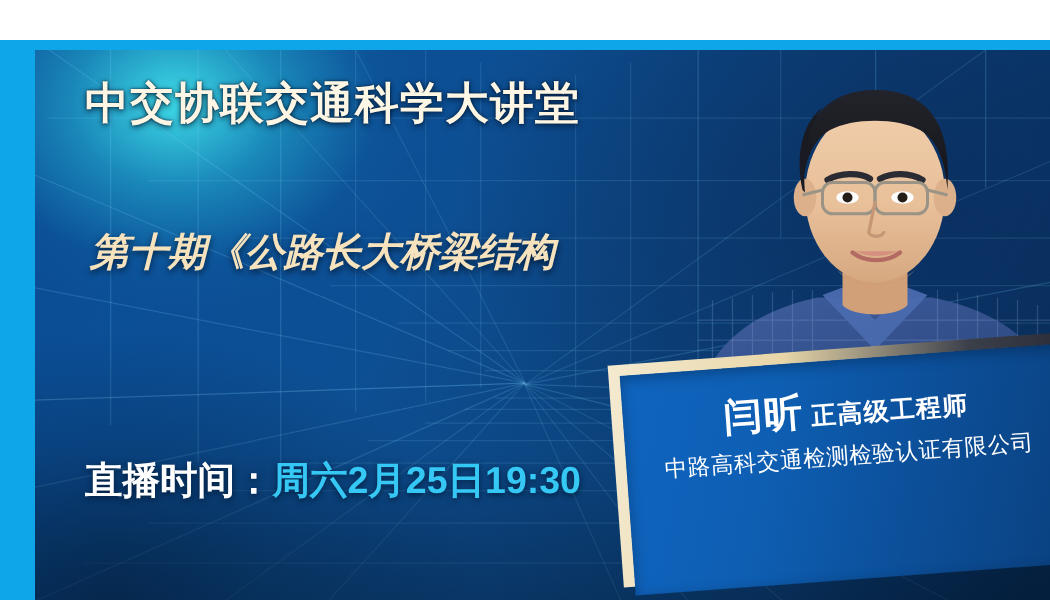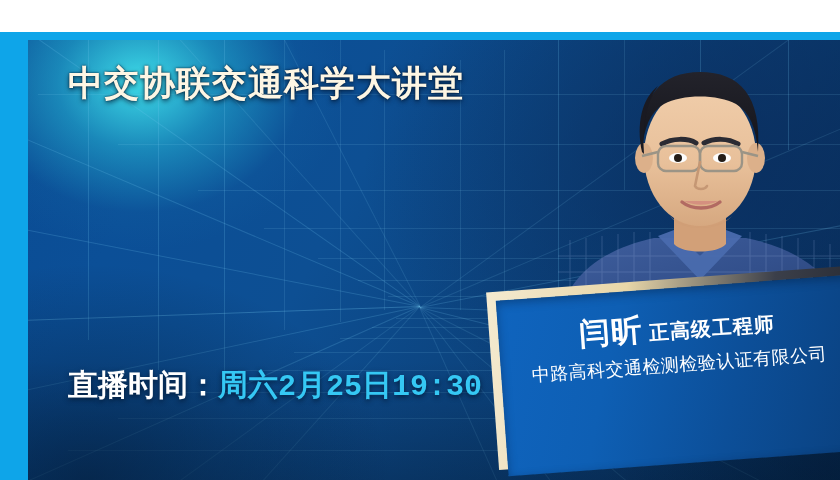--- a/index.html
+++ b/index.html
@@ -72,21 +72,21 @@
   #subtitle .l2{padding-left:2px;display:block;}
 
   
   #livetime{
     position:absolute; left:40px; top:330px;
     font-size:30px; font-weight:bold; line-height:1;
     white-space:nowrap;
     text-shadow:0 2px 5px rgba(2,20,44,.8);
   }
   #livetime .lbl{color:#ffffff;text-align:center;}
-  #livetime .val{color:#35c8f4;font-family:Liberation Mono, monospace;}
+  #livetime .val{color:#35c8f4;}
 
   
   #card-group{
     position:absolute;
     left:472px; top:252px;
     width:380px; height:190px;
     transform:rotate(-4.2deg);
     transform-origin:0 100%;
   }
   #card-gold{
@@ -254,20 +254,21 @@
           <path d="M134 161 C144 166 158 166 168 161" fill="#d2867c" opacity="0.75"></path>
 
           <path d="M120 176 C134 190 168 190 182 176 C170 192 130 192 120 176 Z" fill="#cf9d76" opacity="0.5"></path>
         </g>
       </svg>
     </div>
 
     <div id="headline">中交协联交通科学大讲堂</div>
 
     <div id="subtitle">
+      <span class="l1">第十期《公路长大桥梁结构</span>
     </div>
 
     <div id="livetime">
       <span class="lbl">直播时间：</span><span class="val">周六2月25日19:30</span>
     </div>
 
     <div id="card-group">
       <div id="card-gold"></div>
       <div id="card-body">
         <div id="card-text">

